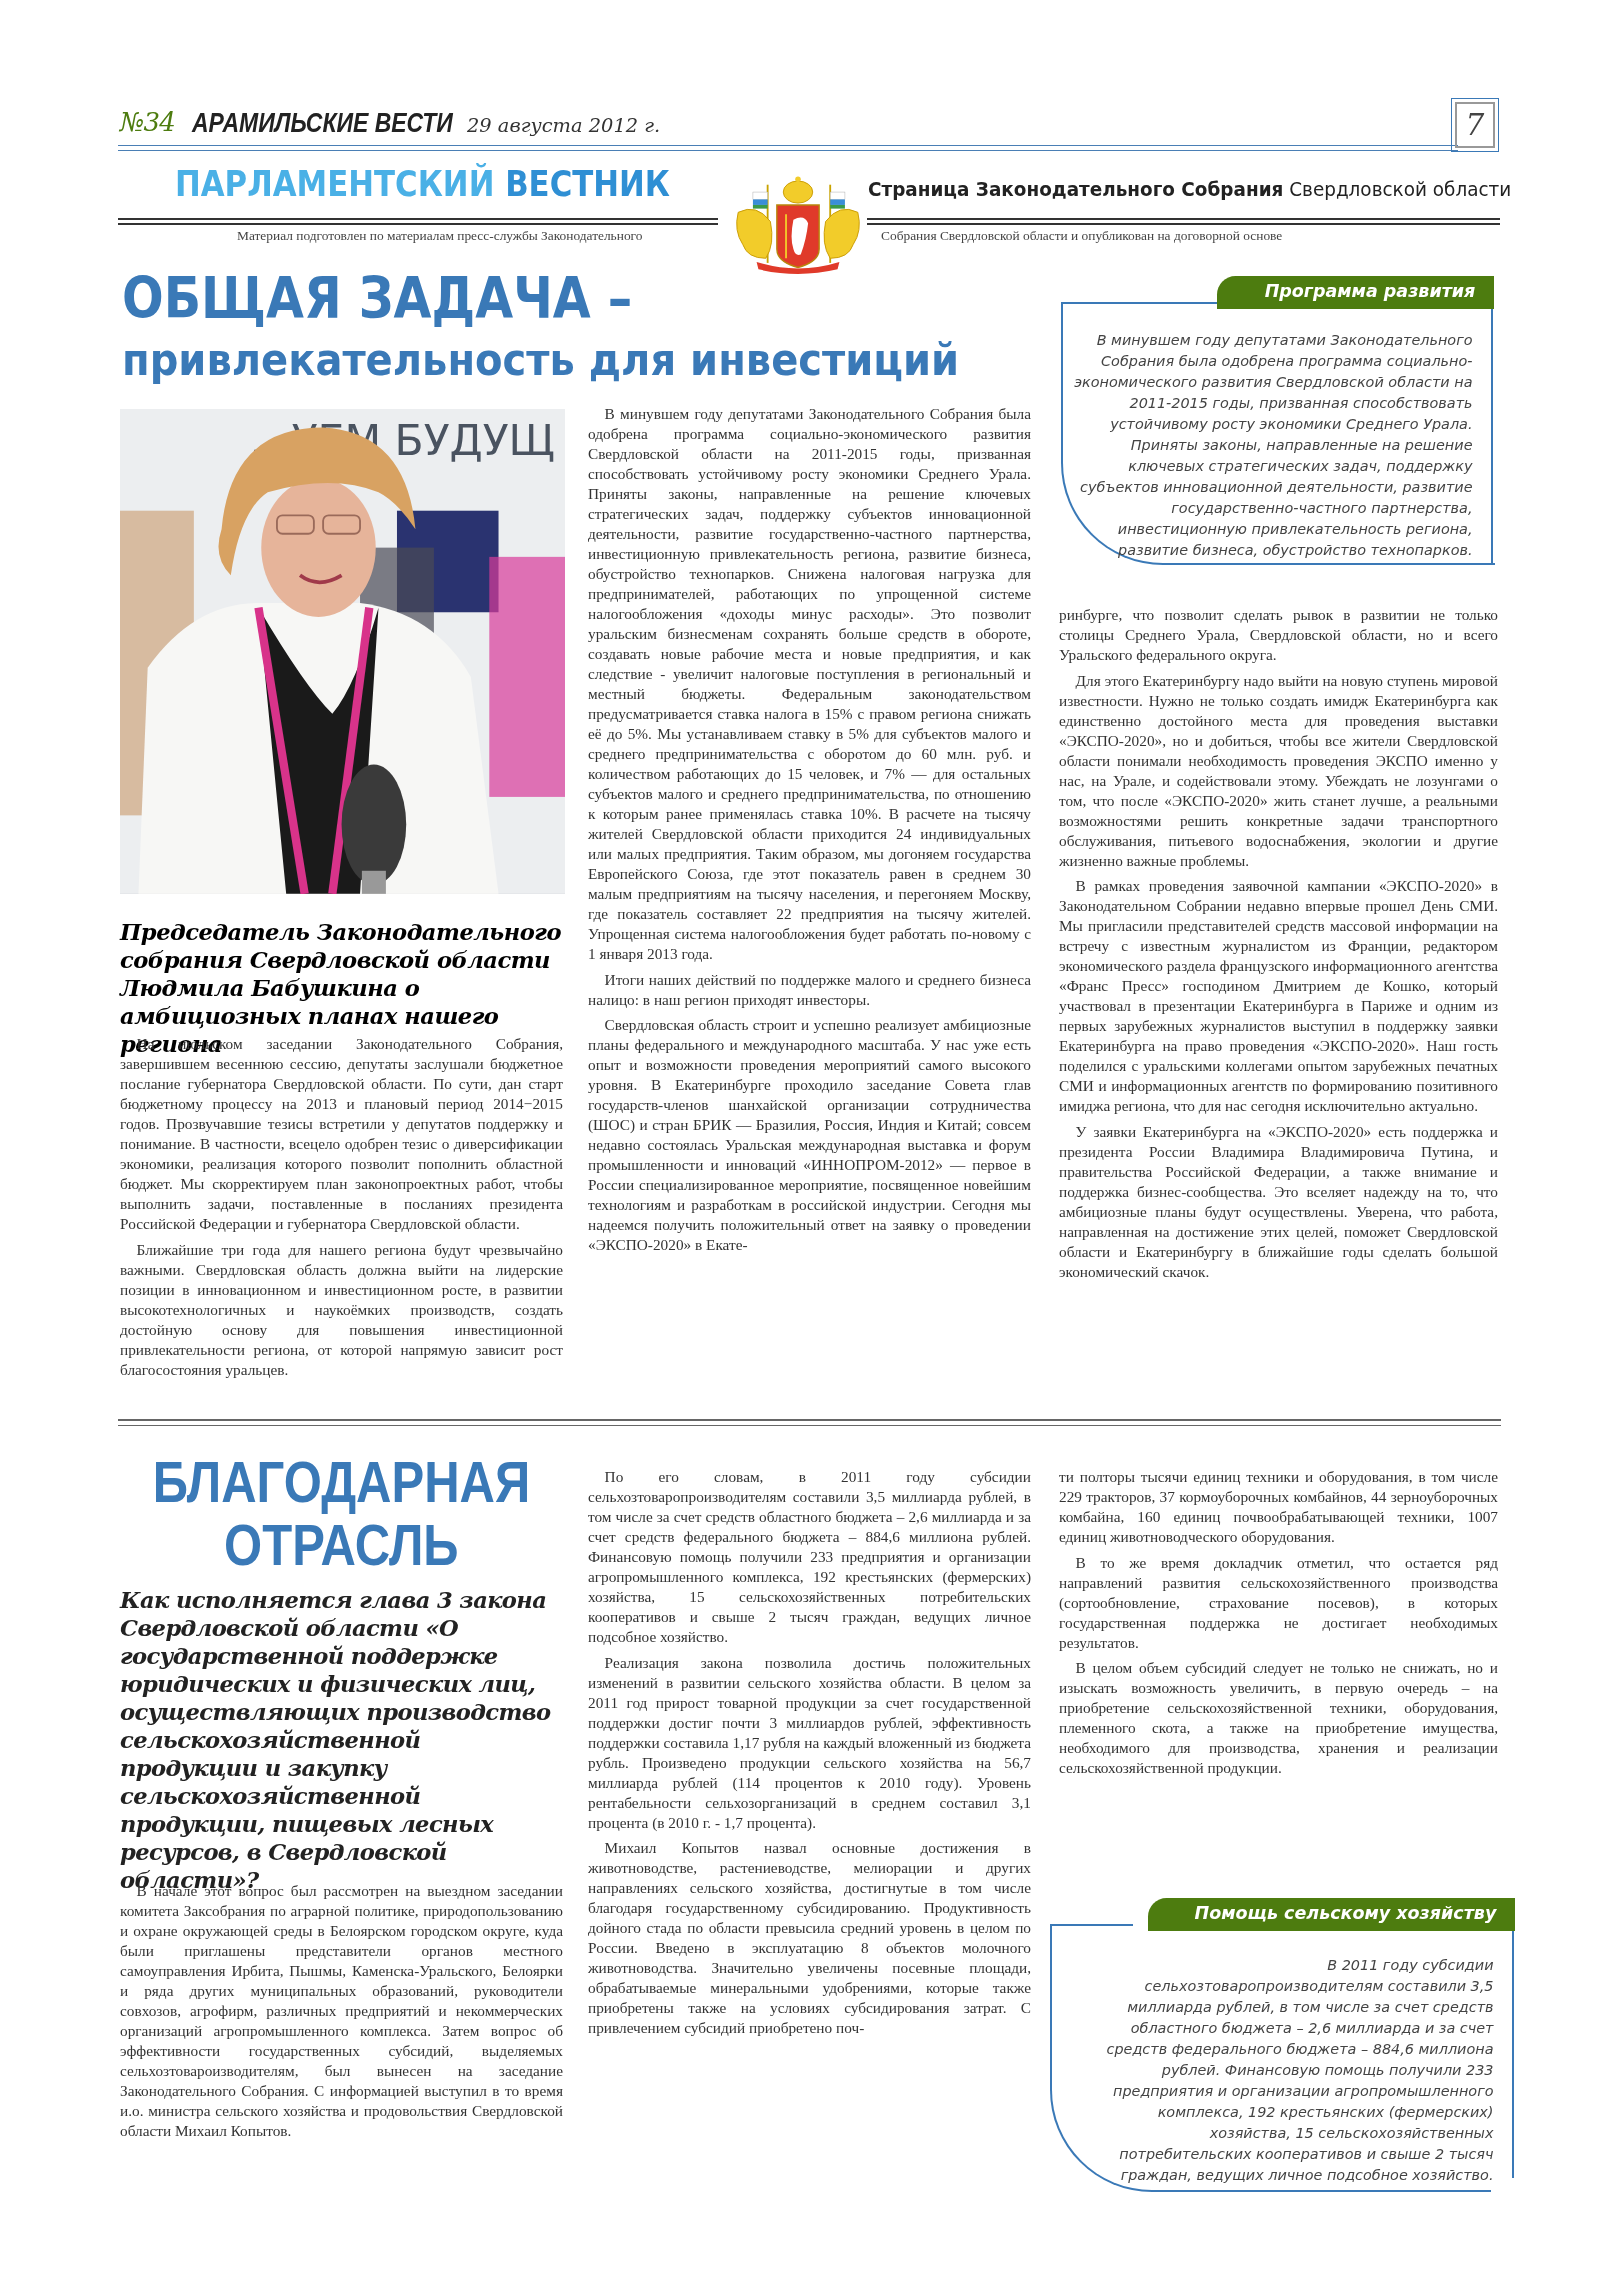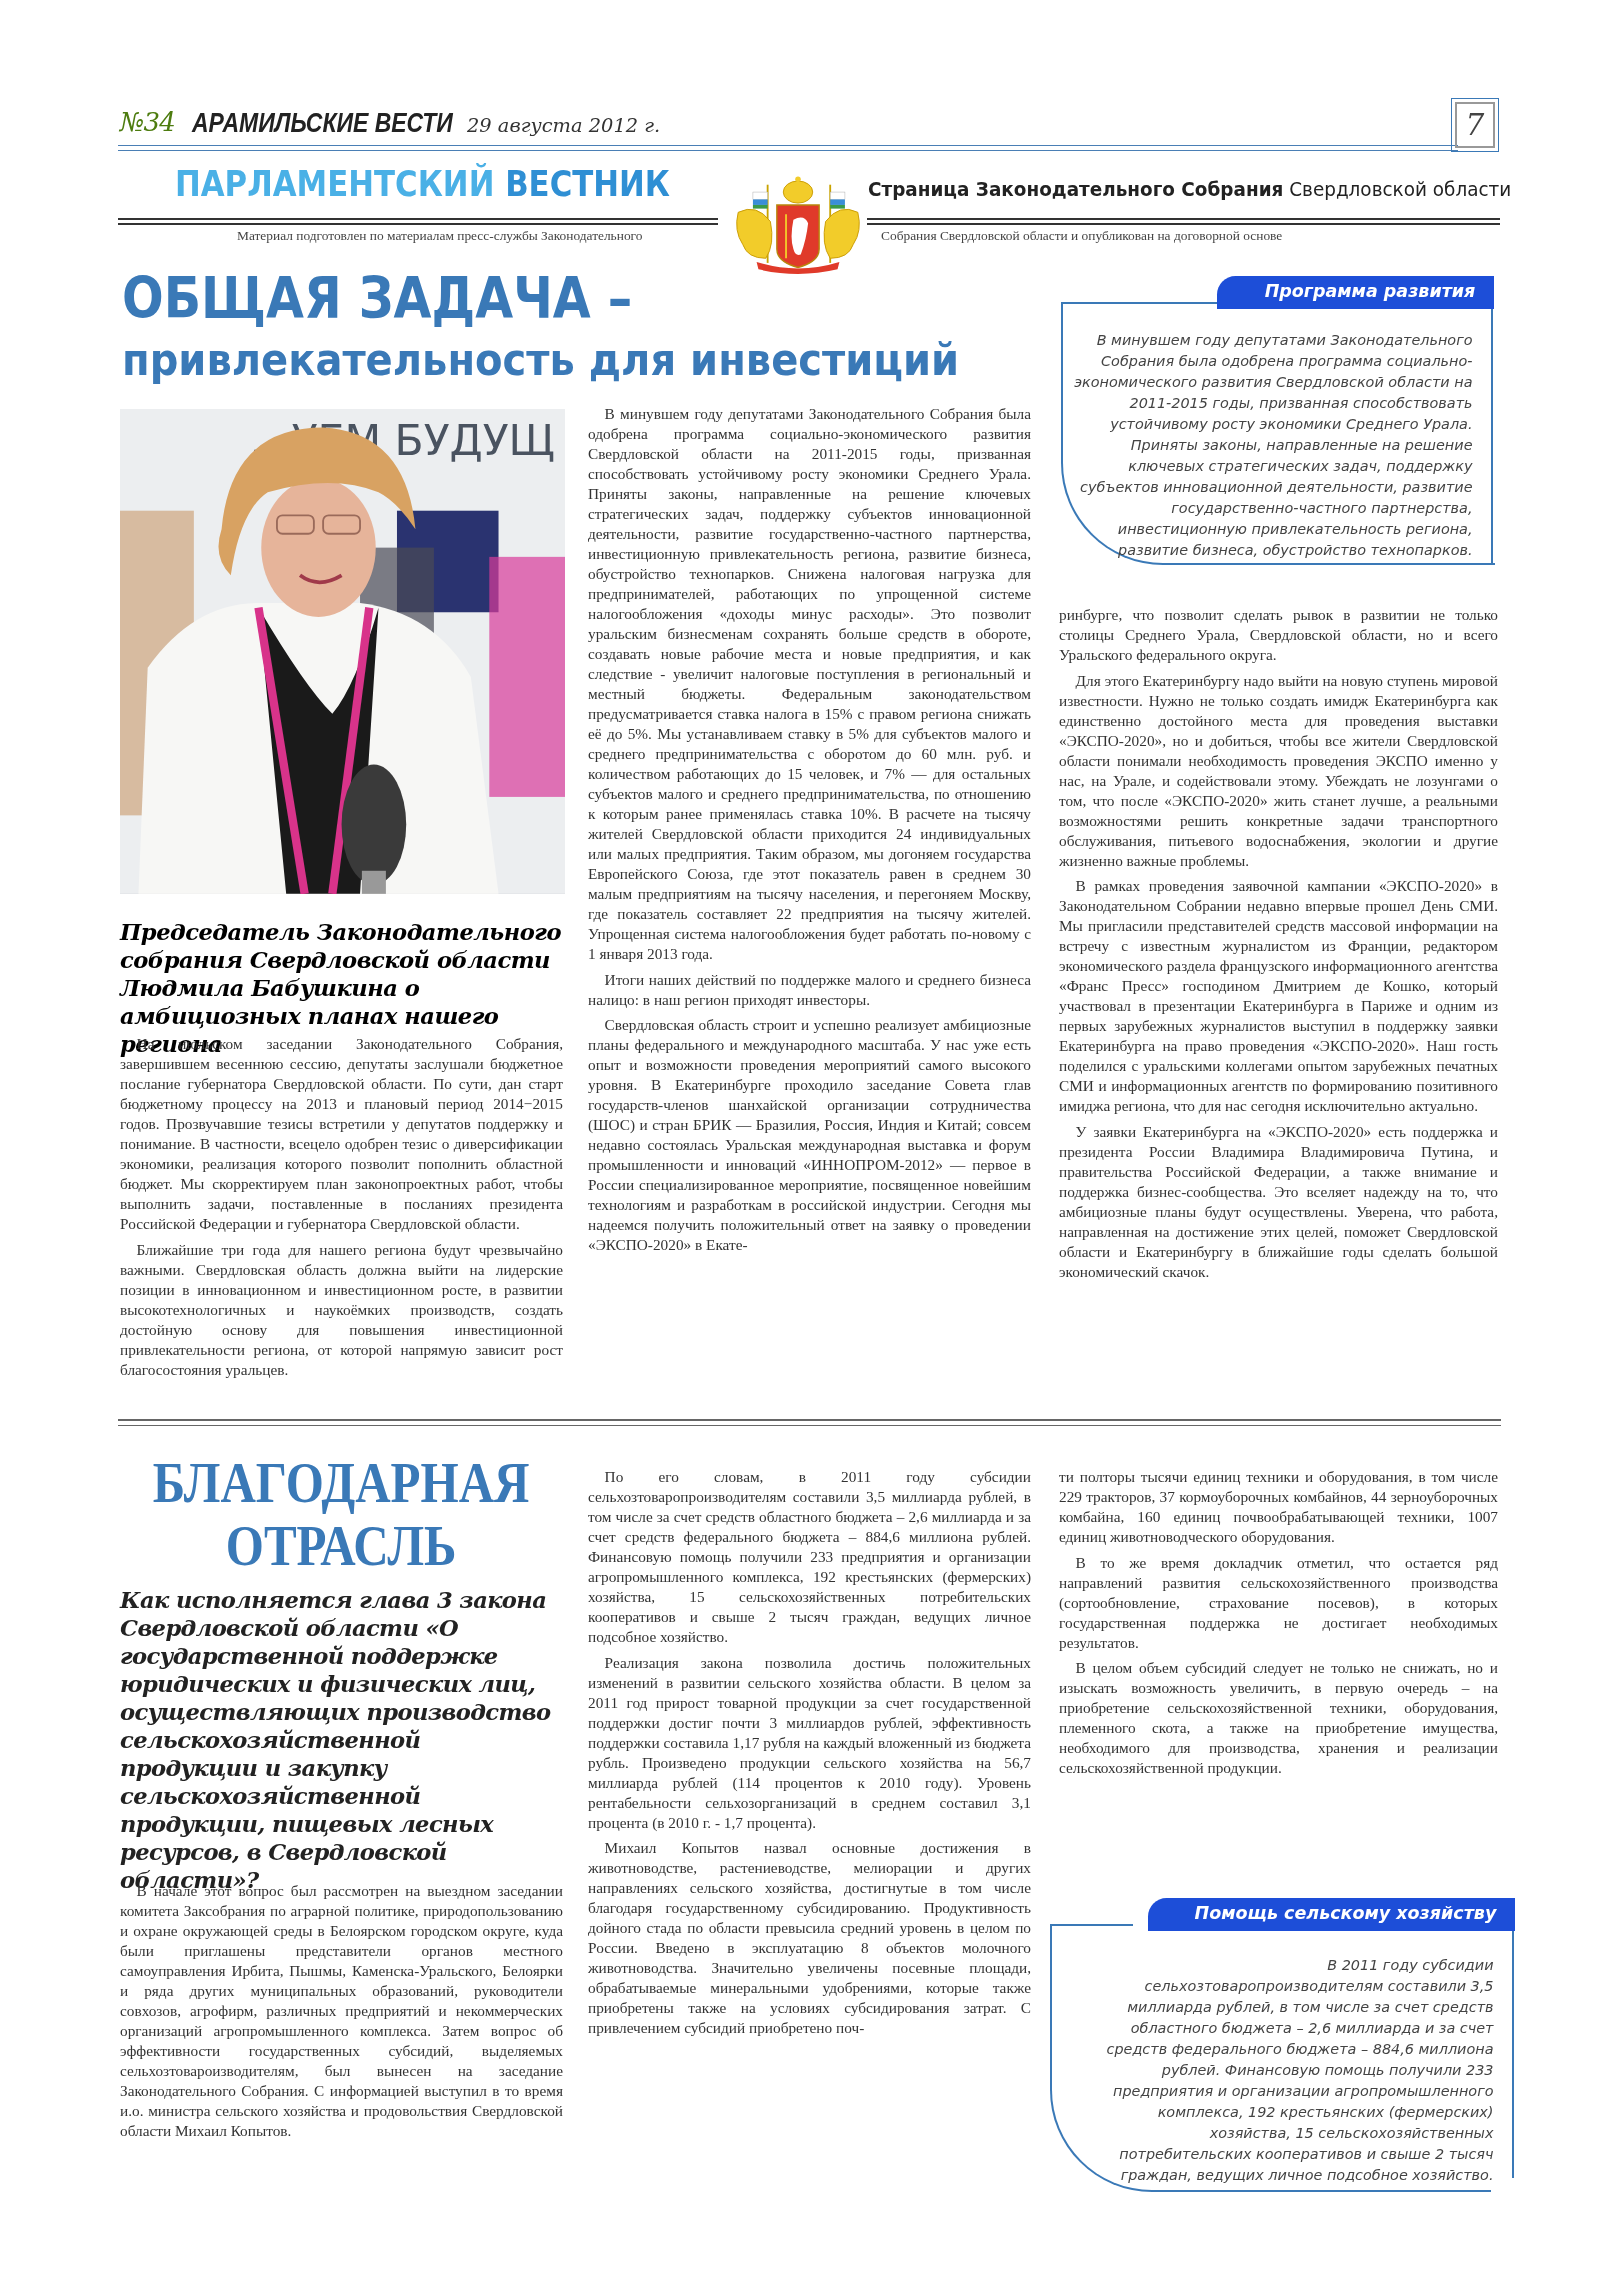--- a/index.html
+++ b/index.html
@@ -40,34 +40,34 @@
   .col { position: absolute; font-family: "Liberation Serif", serif; font-size: 15.3px; line-height: 20px; color: #333; text-align: justify; hyphens: auto; }
   .col p { text-indent: 16.6px; margin-bottom: 5.5px; }
   .col p.cont { text-indent: 0; }
   .c1 { left: 120px; top: 1034px; width: 443px; }
   .c2 { left: 588px; top: 404px; width: 443px; }
   .c3 { left: 1059px; top: 605px; width: 439px; }
 
   
   .sidebox { position: absolute; border: 2.8px solid #3a79b7; border-left: none; border-bottom: none; }
   .sidebox .arc { position: absolute; border-left: 2.8px solid #3a79b7; border-bottom: 2.8px solid #3a79b7; border-bottom-left-radius: 102px; }
-  .sidebox .tab { position: absolute; right: -2.8px; top: -2.8px; height: 33px; background: #1d4ed8; border-top-left-radius: 18.5px; color: #fff; font-family: "DejaVu Sans", sans-serif; font-weight: bold; font-style: italic; font-size: 17.5px; line-height: 31px; text-align: right; padding-right: 18.5px; white-space: nowrap; }
+  .sidebox .tab { position: absolute; right: -2.8px; top: -2.8px; height: 33px; background: #4d7c0f; border-top-left-radius: 18.5px; color: #fff; font-family: "DejaVu Sans", sans-serif; font-weight: bold; font-style: italic; font-size: 17.5px; line-height: 31px; text-align: right; padding-right: 18.5px; white-space: nowrap; }
   .sidebox .body { position: absolute; font-family: "DejaVu Sans", sans-serif; font-style: italic; font-size: 14.4px; line-height: 21px; color: #444; text-align: right; }
 
   .box1 { left: 1061px; top: 279px; width: 432px; height: 286px; border-top: none; }
   .box1 .topline { position: absolute; left: 0; top: 23px; width: 185px; border-top: 2.8px solid #3a79b7; }
   .box1 .arc { left: 0; top: 23px; width: 434px; height: 263px; }
   .box1 .tab { width: 277px; }
   .box1 .body { right: 18.5px; top: 51px; width: 406px; }
 
   
   .sep { position: absolute; left: 118px; top: 1419px; width: 1383px; height: 6.5px; border-top: 2.8px solid #666; border-bottom: 0.9px solid #666; }
 
   
-  .headline2 { position: absolute; left: 120px; top: 1451px; width: 443px; text-align: center; font-family: Liberation Serif, serif; font-weight: bold; font-size: 57px; line-height: 63px; color: #3a79b7; }
+  .headline2 { position: absolute; left: 120px; top: 1451px; width: 443px; text-align: center; font-family: Liberation Sans, sans-serif; font-weight: bold; font-size: 57px; line-height: 63px; color: #3a79b7; }
   .headline2 span { display: inline-block; transform: scaleX(0.86); white-space: nowrap; }
   .lead2 { position: absolute; left: 120px; top: 1586px; width: 443px; font-family: "DejaVu Serif", serif; font-style: italic; font-weight: bold; font-size: 22.6px; line-height: 28px; color: #222; letter-spacing: -0.6px; }
   .c4 { left: 120px; top: 1853px; width: 443px; margin-top: 28px; }
   .c5 { left: 588px; top: 1467px; width: 443px; }
   .c6 { left: 1059px; top: 1467px; width: 439px; }
 
   .box2 { left: 1026px; top: 1901px; width: 464px; height: 277px; border-top: none; margin-left: 24px; }
   .box2 .topline { position: absolute; left: 0; top: 23px; width: 83px; border-top: 2.8px solid #3a79b7; }
   .box2 .arc { left: 0; top: 23px; width: 441px; height: 268px; }
   .box2 .tab { width: 367px; }

